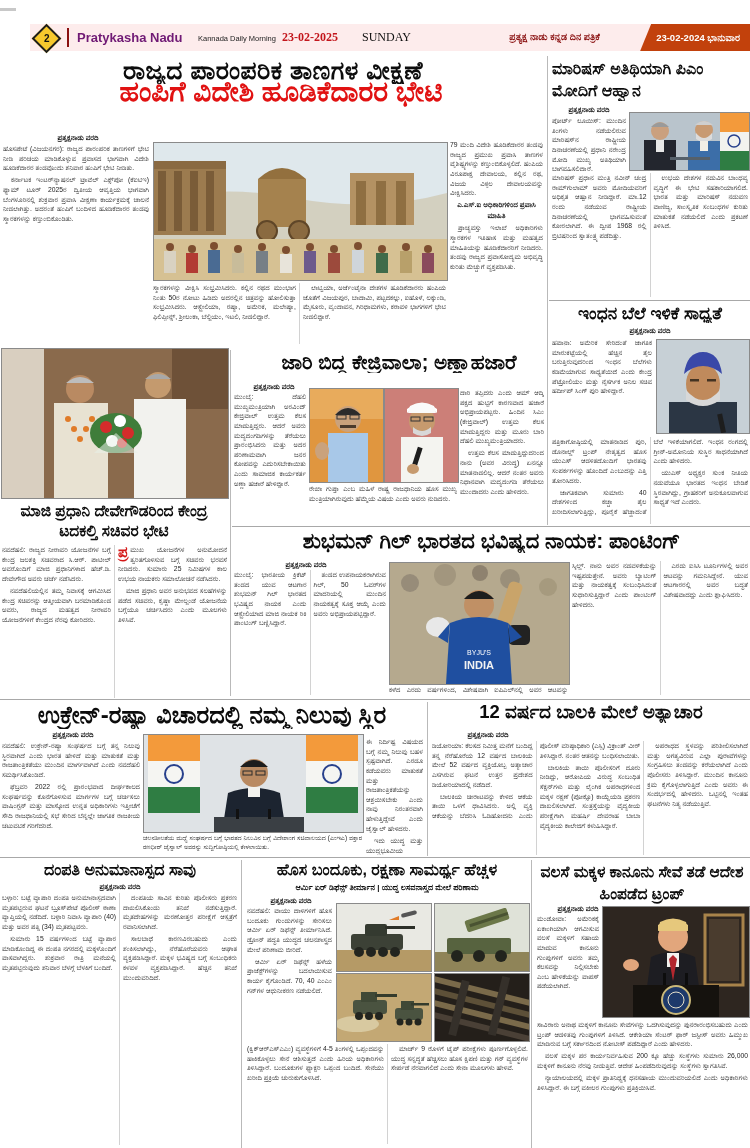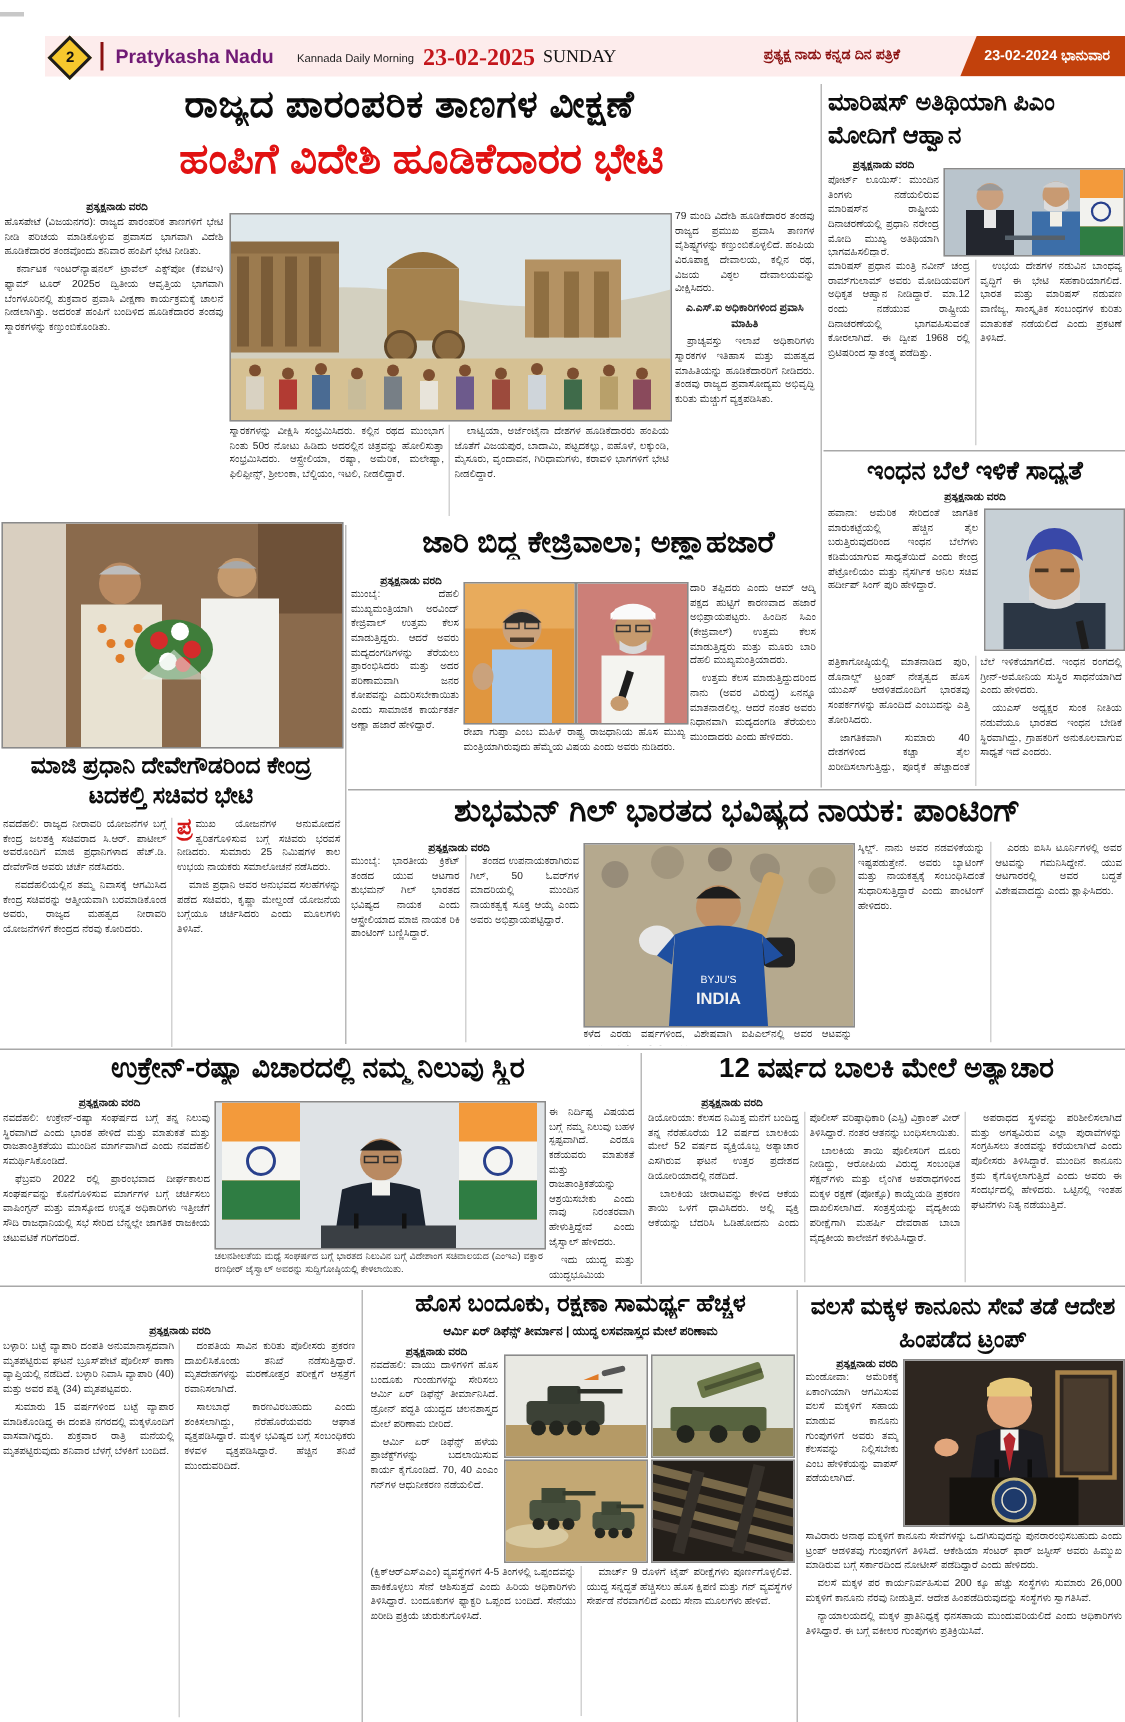--- a/index.html
+++ b/index.html
@@ -21,21 +21,21 @@
   .subh{font-weight:bold;text-align:center;text-indent:0 !important;font-size:7.2px;margin:2px 0}
   
   #masthead{position:absolute;left:30px;top:24px;width:720px;height:27px;background:#fdecec;
             display:flex;align-items:center}
   #diamond{position:absolute;left:6px;top:4px;width:17px;height:17px;background:#f6c82d;
            border:2px solid #1d1d1d;transform:rotate(45deg);display:flex;align-items:center;justify-content:center}
   #diamond span{transform:rotate(-45deg);font-weight:bold;font-size:10px;color:#111}
   #mh-div{position:absolute;left:37px;top:4px;width:2px;height:19px;background:#8a1010}
   #mh-name{position:absolute;left:47px;top:6px;font-weight:bold;font-size:13px;color:#701a75;white-space:nowrap}
   #mh-tag{position:absolute;left:168px;top:10px;font-size:7.5px;color:#222;white-space:nowrap}
-  #mh-date{position:absolute;left:252px;top:6px;font-family:"Liberation Serif",serif;font-weight:bold;font-size:16px;color:#c3161c}
+  #mh-date{position:absolute;left:252px;top:6px;font-family:"Liberation Serif",serif;font-weight:bold;font-size:12px;color:#c3161c}
   #mh-day{position:absolute;left:332px;top:6px;font-family:"Liberation Serif",serif;font-size:12px;color:#111}
   #mh-kn{position:absolute;right:150px;top:7px;font-weight:bold;font-size:9.5px;color:#8a1010;white-space:nowrap}
   #mh-ribbon{position:absolute;right:0;top:0;height:27px;background:#c2410c;color:#fff;font-weight:bold;
              font-size:9.5px;display:flex;align-items:center;padding:0 10px 0 16px;
              clip-path:polygon(11px 0,100% 0,100% 100%,0 100%)}
   .kick{font-size:25px;letter-spacing:.5px}
   .lead-red{font-size:28px;color:#e11212}
 </style>
 </head>
 <body>
@@ -51,21 +51,21 @@
     <div id="mh-div"></div>
     <div id="mh-name">Pratykasha Nadu</div>
     <div id="mh-tag">Kannada Daily Morning</div>
     <div id="mh-date">23-02-2025</div>
     <div id="mh-day">SUNDAY</div>
     <div id="mh-kn">ಪ್ರತ್ಯಕ್ಷ ನಾಡು ಕನ್ನಡ ದಿನ ಪತ್ರಿಕೆ</div>
     <div id="mh-ribbon">23-02-2024 ಭಾನುವಾರ</div>
   </div>
 
   <div class="abs hl kick" style="left:0;top:56px;width:546px">ರಾಜ್ಯದ ಪಾರಂಪರಿಕ ತಾಣಗಳ ವೀಕ್ಷಣೆ</div>
-  <div class="abs hl lead-red" style="left:0;top:90px;width:562px">ಹಂಪಿಗೆ ವಿದೇಶಿ ಹೂಡಿಕೆದಾರರ ಭೇಟಿ</div>
+  <div class="abs hl lead-red" style="left:0;top:76px;width:562px">ಹಂಪಿಗೆ ವಿದೇಶಿ ಹೂಡಿಕೆದಾರರ ಭೇಟಿ</div>
   <div class="abs bl" style="left:8px;top:134px;width:140px">ಪ್ರತ್ಯಕ್ಷನಾಡು ವರದಿ</div>
   <div class="abs txt" style="left:3px;top:144px;width:146px;height:200px">
     <p class="ni">ಹೊಸಪೇಟೆ (ವಿಜಯನಗರ): ರಾಜ್ಯದ ಪಾರಂಪರಿಕ ತಾಣಗಳಿಗೆ ಭೇಟಿ ನೀಡಿ ಪರಿಚಯ ಮಾಡಿಕೊಳ್ಳುವ ಪ್ರವಾಸದ ಭಾಗವಾಗಿ ವಿದೇಶಿ ಹೂಡಿಕೆದಾರರ ತಂಡವೊಂದು ಶನಿವಾರ ಹಂಪಿಗೆ ಭೇಟಿ ನೀಡಿತು.</p>
     <p>ಕರ್ನಾಟಕ ಇಂಟರ್‌ನ್ಯಾಷನಲ್ ಟ್ರಾವೆಲ್ ಎಕ್ಸ್‌ಪೋ (ಕೆಐಟಿಇ) ಫ್ಯಾಮ್ ಟೂರ್ 2025ರ ದ್ವಿತೀಯ ಆವೃತ್ತಿಯ ಭಾಗವಾಗಿ ಬೆಂಗಳೂರಿನಲ್ಲಿ ಶುಕ್ರವಾರ ಪ್ರವಾಸಿ ವೀಕ್ಷಣಾ ಕಾರ್ಯಕ್ರಮಕ್ಕೆ ಚಾಲನೆ ನೀಡಲಾಗಿತ್ತು. ಅದರಂತೆ ಹಂಪಿಗೆ ಬಂದಿಳಿದ ಹೂಡಿಕೆದಾರರ ತಂಡವು ಸ್ಮಾರಕಗಳನ್ನು ಕಣ್ತುಂಬಿಕೊಂಡಿತು.</p>
   </div>
 
   <div class="photo" style="left:153px;top:142px;width:293px;height:137px">
     <svg viewBox="0 0 293 137">
       <rect width="293" height="137" fill="#dfe8ec"></rect>
       <path d="M0 60 Q60 40 140 55 T293 50 V137 H0 Z" fill="#cbbfa3" opacity=".6"></path>
@@ -287,21 +287,21 @@
   <div class="abs txt cols2" style="left:572px;top:561px;width:176px;height:134px">
     <p class="ni">ಸ್ಕಿಲ್ಡ್. ನಾನು ಅವರ ನಡವಳಿಕೆಯನ್ನು ಇಷ್ಟಪಡುತ್ತೇನೆ. ಅವರು ಬ್ಯಾಟಿಂಗ್ ಮತ್ತು ನಾಯಕತ್ವಕ್ಕೆ ಸಂಬಂಧಿಸಿದಂತೆ ಸುಧಾರಿಸುತ್ತಿದ್ದಾರೆ ಎಂದು ಪಾಂಟಿಂಗ್ ಹೇಳಿದರು.</p>
     <p>ಎರಡು ಐಸಿಸಿ ಟೂರ್ನಿಗಳಲ್ಲಿ ಅವರ ಆಟವನ್ನು ಗಮನಿಸಿದ್ದೇನೆ. ಯುವ ಆಟಗಾರರಲ್ಲಿ ಅವರ ಬದ್ಧತೆ ವಿಶೇಷವಾದದ್ದು ಎಂದು ಶ್ಲಾಘಿಸಿದರು.</p>
   </div>
   <div class="abs txt" style="left:389px;top:685px;width:179px;height:12px">
     <p class="ni">ಕಳೆದ ಎರಡು ವರ್ಷಗಳಿಂದ, ವಿಶೇಷವಾಗಿ ಐಪಿಎಲ್‌ನಲ್ಲಿ ಅವರ ಆಟವನ್ನು ಹತ್ತಿರದಿಂದ ನೋಡಿದ್ದೇನೆ ಎಂದರು.</p>
   </div>
 
   <div class="hrl" style="left:0;top:699px;width:750px"></div>
 
-  <div class="abs hl" style="left:2px;top:702px;width:420px;font-size:19px">ಉಕ್ರೇನ್-ರಷ್ಯಾ ವಿಚಾರದಲ್ಲಿ ನಮ್ಮ ನಿಲುವು ಸ್ಥಿರ</div>
+  <div class="abs hl" style="left:2px;top:702px;width:420px;font-size:24px">ಉಕ್ರೇನ್-ರಷ್ಯಾ ವಿಚಾರದಲ್ಲಿ ನಮ್ಮ ನಿಲುವು ಸ್ಥಿರ</div>
   <div class="abs bl" style="left:28px;top:731px;width:90px">ಪ್ರತ್ಯಕ್ಷನಾಡು ವರದಿ</div>
   <div class="abs txt" style="left:2px;top:741px;width:138px;height:114px">
     <p class="ni">ನವದೆಹಲಿ: ಉಕ್ರೇನ್-ರಷ್ಯಾ ಸಂಘರ್ಷದ ಬಗ್ಗೆ ತನ್ನ ನಿಲುವು ಸ್ಥಿರವಾಗಿದೆ ಎಂದು ಭಾರತ ಹೇಳಿದೆ ಮತ್ತು ಮಾತುಕತೆ ಮತ್ತು ರಾಜತಾಂತ್ರಿಕತೆಯು ಮುಂದಿನ ಮಾರ್ಗವಾಗಿದೆ ಎಂದು ನವದೆಹಲಿ ಸಮರ್ಥಿಸಿಕೊಂಡಿದೆ.</p>
     <p>ಫೆಬ್ರವರಿ 2022 ರಲ್ಲಿ ಪ್ರಾರಂಭವಾದ ದೀರ್ಘಕಾಲದ ಸಂಘರ್ಷವನ್ನು ಕೊನೆಗೊಳಿಸುವ ಮಾರ್ಗಗಳ ಬಗ್ಗೆ ಚರ್ಚಿಸಲು ವಾಷಿಂಗ್ಟನ್ ಮತ್ತು ಮಾಸ್ಕೋದ ಉನ್ನತ ಅಧಿಕಾರಿಗಳು ಇತ್ತೀಚೆಗೆ ಸೌದಿ ರಾಜಧಾನಿಯಲ್ಲಿ ಸಭೆ ಸೇರಿದ ಬೆನ್ನಲ್ಲೇ ಜಾಗತಿಕ ರಾಜಕೀಯ ಚಟುವಟಿಕೆ ಗರಿಗೆದರಿದೆ.</p>
   </div>
   <div class="photo" style="left:143px;top:734px;width:219px;height:97px">
     <svg viewBox="0 0 219 97">
       <rect width="219" height="97" fill="#dfe3e6"></rect>
       <g>
           <rect x="4" y="0" width="52" height="78" fill="#f39a3b"></rect>
@@ -338,20 +338,21 @@
   <div class="abs bl" style="left:438px;top:731px;width:100px">ಪ್ರತ್ಯಕ್ಷನಾಡು ವರದಿ</div>
   <div class="abs txt cols3" style="left:432px;top:741px;width:316px;height:114px">
     <p class="ni">ಡಿಯೋರಿಯಾ: ಕೆಲಸದ ನಿಮಿತ್ತ ಮನೆಗೆ ಬಂದಿದ್ದ ತನ್ನ ನೆರೆಹೊರೆಯ 12 ವರ್ಷದ ಬಾಲಕಿಯ ಮೇಲೆ 52 ವರ್ಷದ ವ್ಯಕ್ತಿಯೊಬ್ಬ ಅತ್ಯಾಚಾರ ಎಸಗಿರುವ ಘಟನೆ ಉತ್ತರ ಪ್ರದೇಶದ ಡಿಯೋರಿಯಾದಲ್ಲಿ ನಡೆದಿದೆ.</p>
     <p>ಬಾಲಕಿಯ ಚೀರಾಟವನ್ನು ಕೇಳಿದ ಆಕೆಯ ತಾಯಿ ಒಳಗೆ ಧಾವಿಸಿದರು. ಅಲ್ಲಿ ವ್ಯಕ್ತಿ ಆಕೆಯನ್ನು ಬೆದರಿಸಿ ಓಡಿಹೋದನು ಎಂದು ಪೊಲೀಸ್ ವರಿಷ್ಠಾಧಿಕಾರಿ (ಎಸ್ಪಿ) ವಿಕ್ರಾಂತ್ ವೀರ್ ತಿಳಿಸಿದ್ದಾರೆ. ನಂತರ ಆತನನ್ನು ಬಂಧಿಸಲಾಯಿತು.</p>
     <p>ಬಾಲಕಿಯ ತಾಯಿ ಪೊಲೀಸರಿಗೆ ದೂರು ನೀಡಿದ್ದು, ಆರೋಪಿಯ ವಿರುದ್ಧ ಸಂಬಂಧಿತ ಸೆಕ್ಷನ್‌ಗಳು ಮತ್ತು ಲೈಂಗಿಕ ಅಪರಾಧಗಳಿಂದ ಮಕ್ಕಳ ರಕ್ಷಣೆ (ಪೋಕ್ಸೊ) ಕಾಯ್ದೆಯಡಿ ಪ್ರಕರಣ ದಾಖಲಿಸಲಾಗಿದೆ. ಸಂತ್ರಸ್ತೆಯನ್ನು ವೈದ್ಯಕೀಯ ಪರೀಕ್ಷೆಗಾಗಿ ಮಹರ್ಷಿ ದೇವರಾಹ ಬಾಬಾ ವೈದ್ಯಕೀಯ ಕಾಲೇಜಿಗೆ ಕಳುಹಿಸಿದ್ದಾರೆ.</p>
     <p>ಅಪರಾಧದ ಸ್ಥಳವನ್ನು ಪರಿಶೀಲಿಸಲಾಗಿದೆ ಮತ್ತು ಅಗತ್ಯವಿರುವ ಎಲ್ಲಾ ಪುರಾವೆಗಳನ್ನು ಸಂಗ್ರಹಿಸಲು ತಂಡವನ್ನು ಕರೆಯಲಾಗಿದೆ ಎಂದು ಪೊಲೀಸರು ತಿಳಿಸಿದ್ದಾರೆ. ಮುಂದಿನ ಕಾನೂನು ಕ್ರಮ ಕೈಗೊಳ್ಳಲಾಗುತ್ತಿದೆ ಎಂದು ಅವರು ಈ ಸಂದರ್ಭದಲ್ಲಿ ಹೇಳಿದರು. ಒಟ್ಟಿನಲ್ಲಿ ಇಂತಹ ಘಟನೆಗಳು ನಿತ್ಯ ನಡೆಯುತ್ತಿವೆ.</p>
   </div>
 
   <div class="hrl" style="left:0;top:857px;width:750px"></div>
 
+  <div class="abs hl" style="left:2px;top:861px;width:236px;font-size:16px">ದಂಪತಿ ಅನುಮಾನಾಸ್ಪದ ಸಾವು</div>
   <div class="abs bl" style="left:60px;top:883px;width:120px">ಪ್ರತ್ಯಕ್ಷನಾಡು ವರದಿ</div>
   <div class="abs txt cols2" style="left:2px;top:893px;width:235px;height:252px">
     <p class="ni">ಬಳ್ಳಾರಿ: ಬಟ್ಟೆ ವ್ಯಾಪಾರಿ ದಂಪತಿ ಅನುಮಾನಾಸ್ಪದವಾಗಿ ಮೃತಪಟ್ಟಿರುವ ಘಟನೆ ಬ್ರೂಸ್‌ಪೇಟೆ ಪೊಲೀಸ್ ಠಾಣಾ ವ್ಯಾಪ್ತಿಯಲ್ಲಿ ನಡೆದಿದೆ. ಬಳ್ಳಾರಿ ನಿವಾಸಿ ವ್ಯಾಪಾರಿ (40) ಮತ್ತು ಅವರ ಪತ್ನಿ (34) ಮೃತಪಟ್ಟವರು.</p>
     <p>ಸುಮಾರು 15 ವರ್ಷಗಳಿಂದ ಬಟ್ಟೆ ವ್ಯಾಪಾರ ಮಾಡಿಕೊಂಡಿದ್ದ ಈ ದಂಪತಿ ನಗರದಲ್ಲಿ ಮಕ್ಕಳೊಂದಿಗೆ ವಾಸವಾಗಿದ್ದರು. ಶುಕ್ರವಾರ ರಾತ್ರಿ ಮನೆಯಲ್ಲಿ ಮೃತಪಟ್ಟಿರುವುದು ಶನಿವಾರ ಬೆಳಗ್ಗೆ ಬೆಳಕಿಗೆ ಬಂದಿದೆ.</p>
     <p>ದಂಪತಿಯ ಸಾವಿನ ಕುರಿತು ಪೊಲೀಸರು ಪ್ರಕರಣ ದಾಖಲಿಸಿಕೊಂಡು ತನಿಖೆ ನಡೆಸುತ್ತಿದ್ದಾರೆ. ಮೃತದೇಹಗಳನ್ನು ಮರಣೋತ್ತರ ಪರೀಕ್ಷೆಗೆ ಆಸ್ಪತ್ರೆಗೆ ರವಾನಿಸಲಾಗಿದೆ.</p>
     <p>ಸಾಲಬಾಧೆ ಕಾರಣವಿರಬಹುದು ಎಂದು ಶಂಕಿಸಲಾಗಿದ್ದು, ನೆರೆಹೊರೆಯವರು ಆಘಾತ ವ್ಯಕ್ತಪಡಿಸಿದ್ದಾರೆ. ಮಕ್ಕಳ ಭವಿಷ್ಯದ ಬಗ್ಗೆ ಸಂಬಂಧಿಕರು ಕಳವಳ ವ್ಯಕ್ತಪಡಿಸಿದ್ದಾರೆ. ಹೆಚ್ಚಿನ ತನಿಖೆ ಮುಂದುವರಿದಿದೆ.</p>
   </div>
 
   <div class="vr" style="left:241px;top:860px;height:288px"></div>
 

